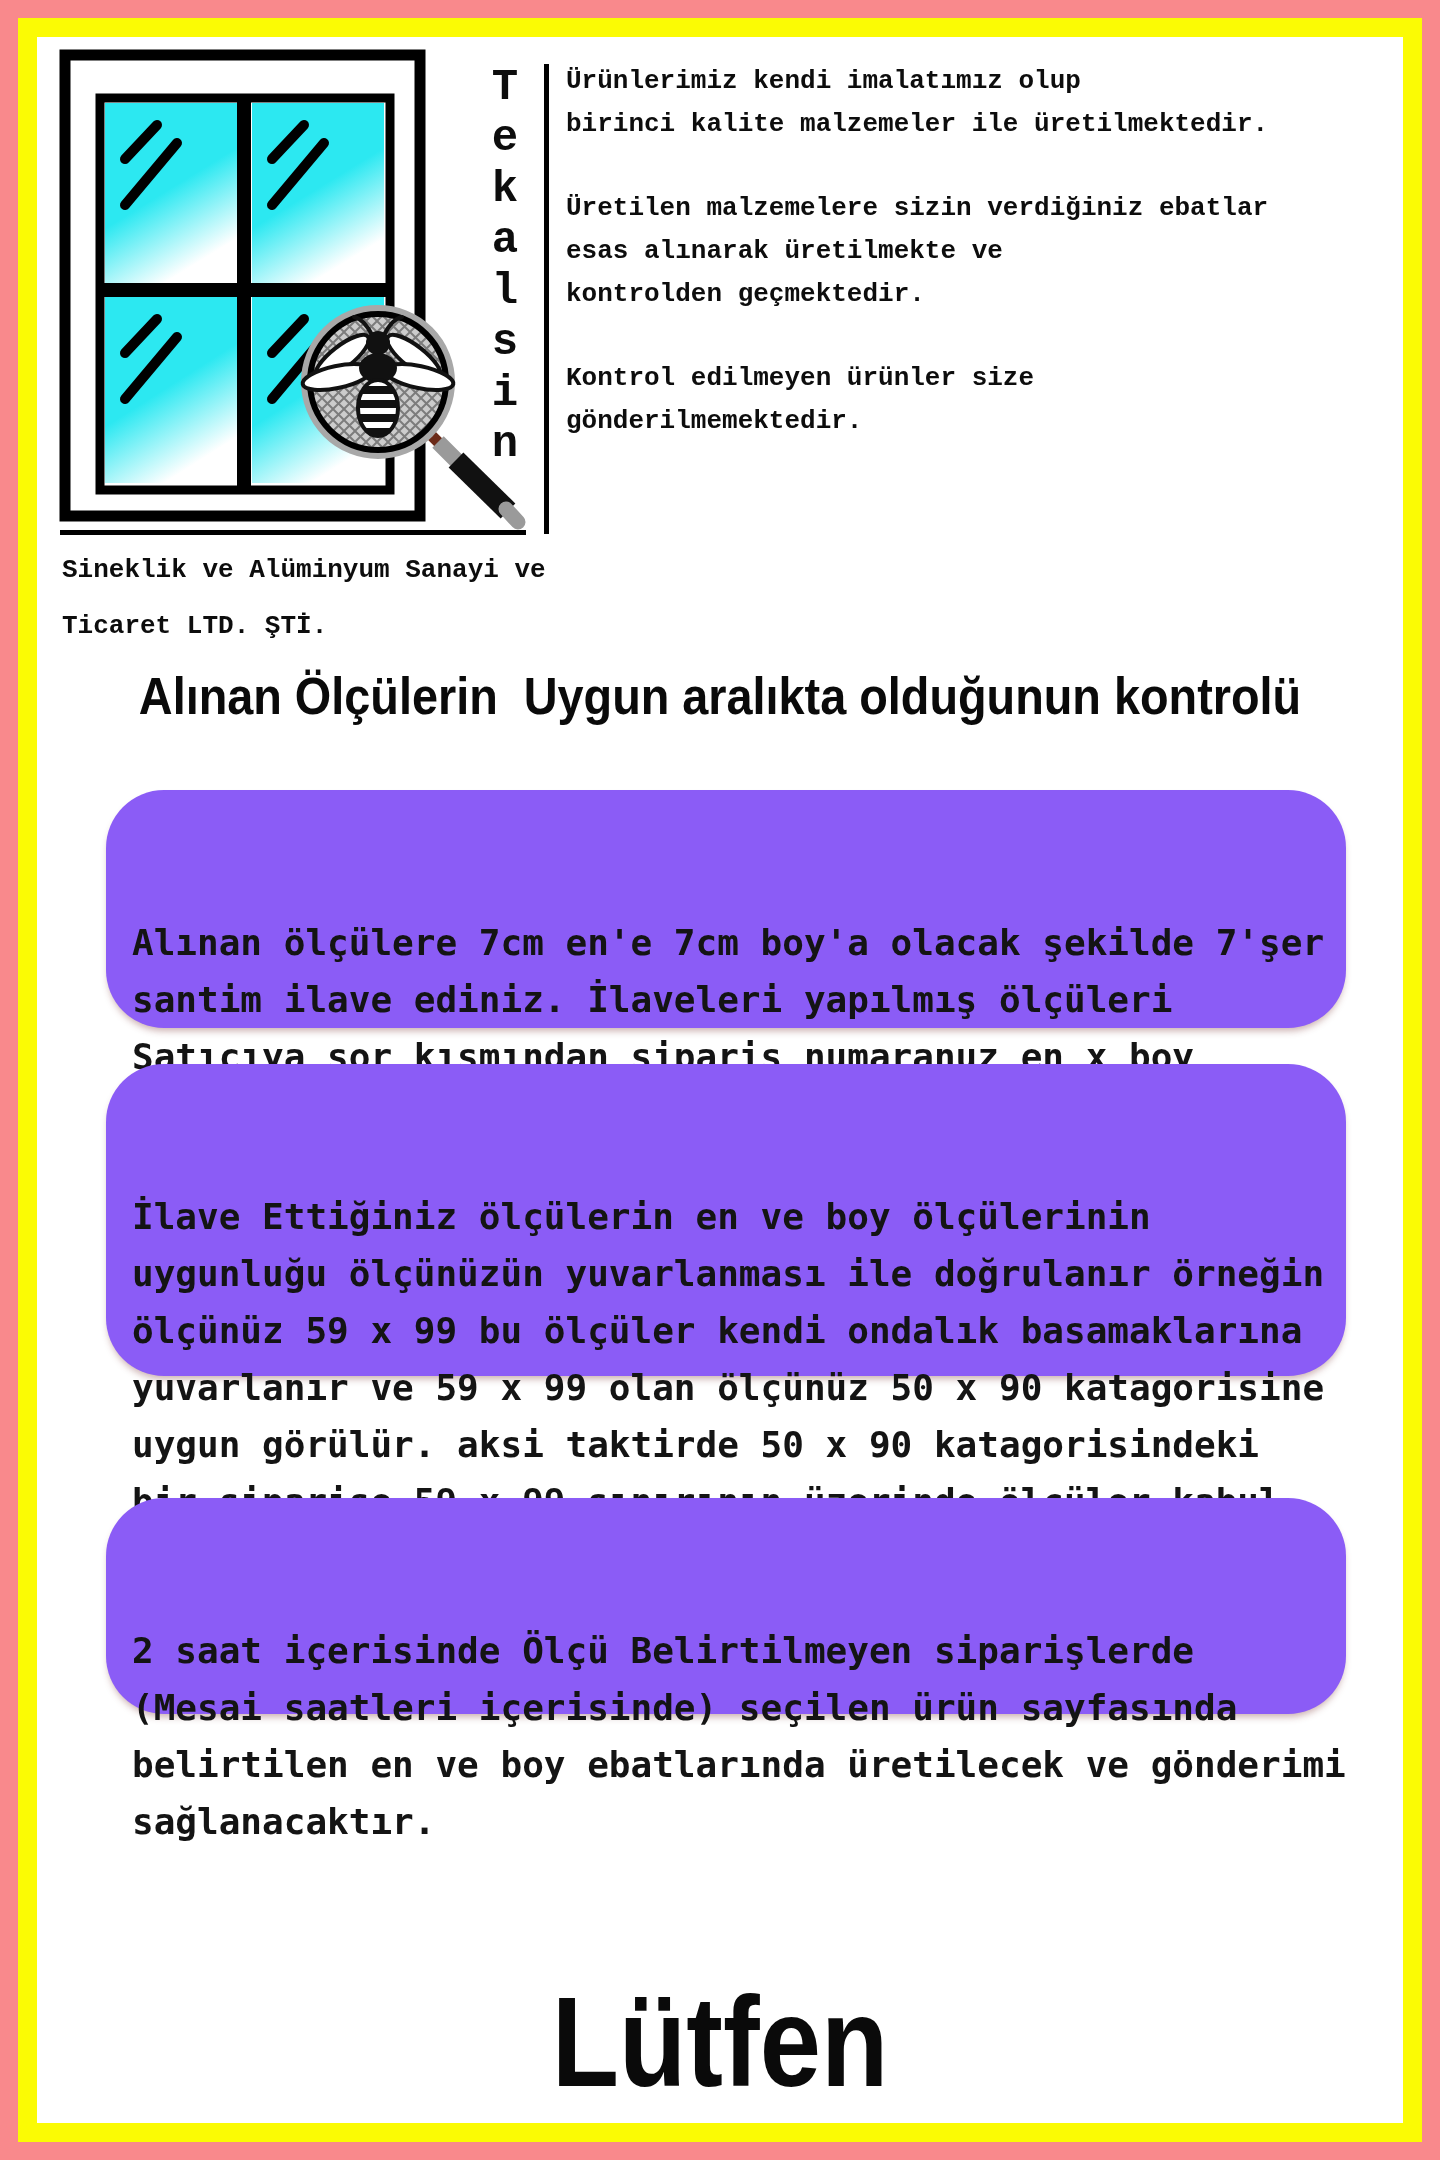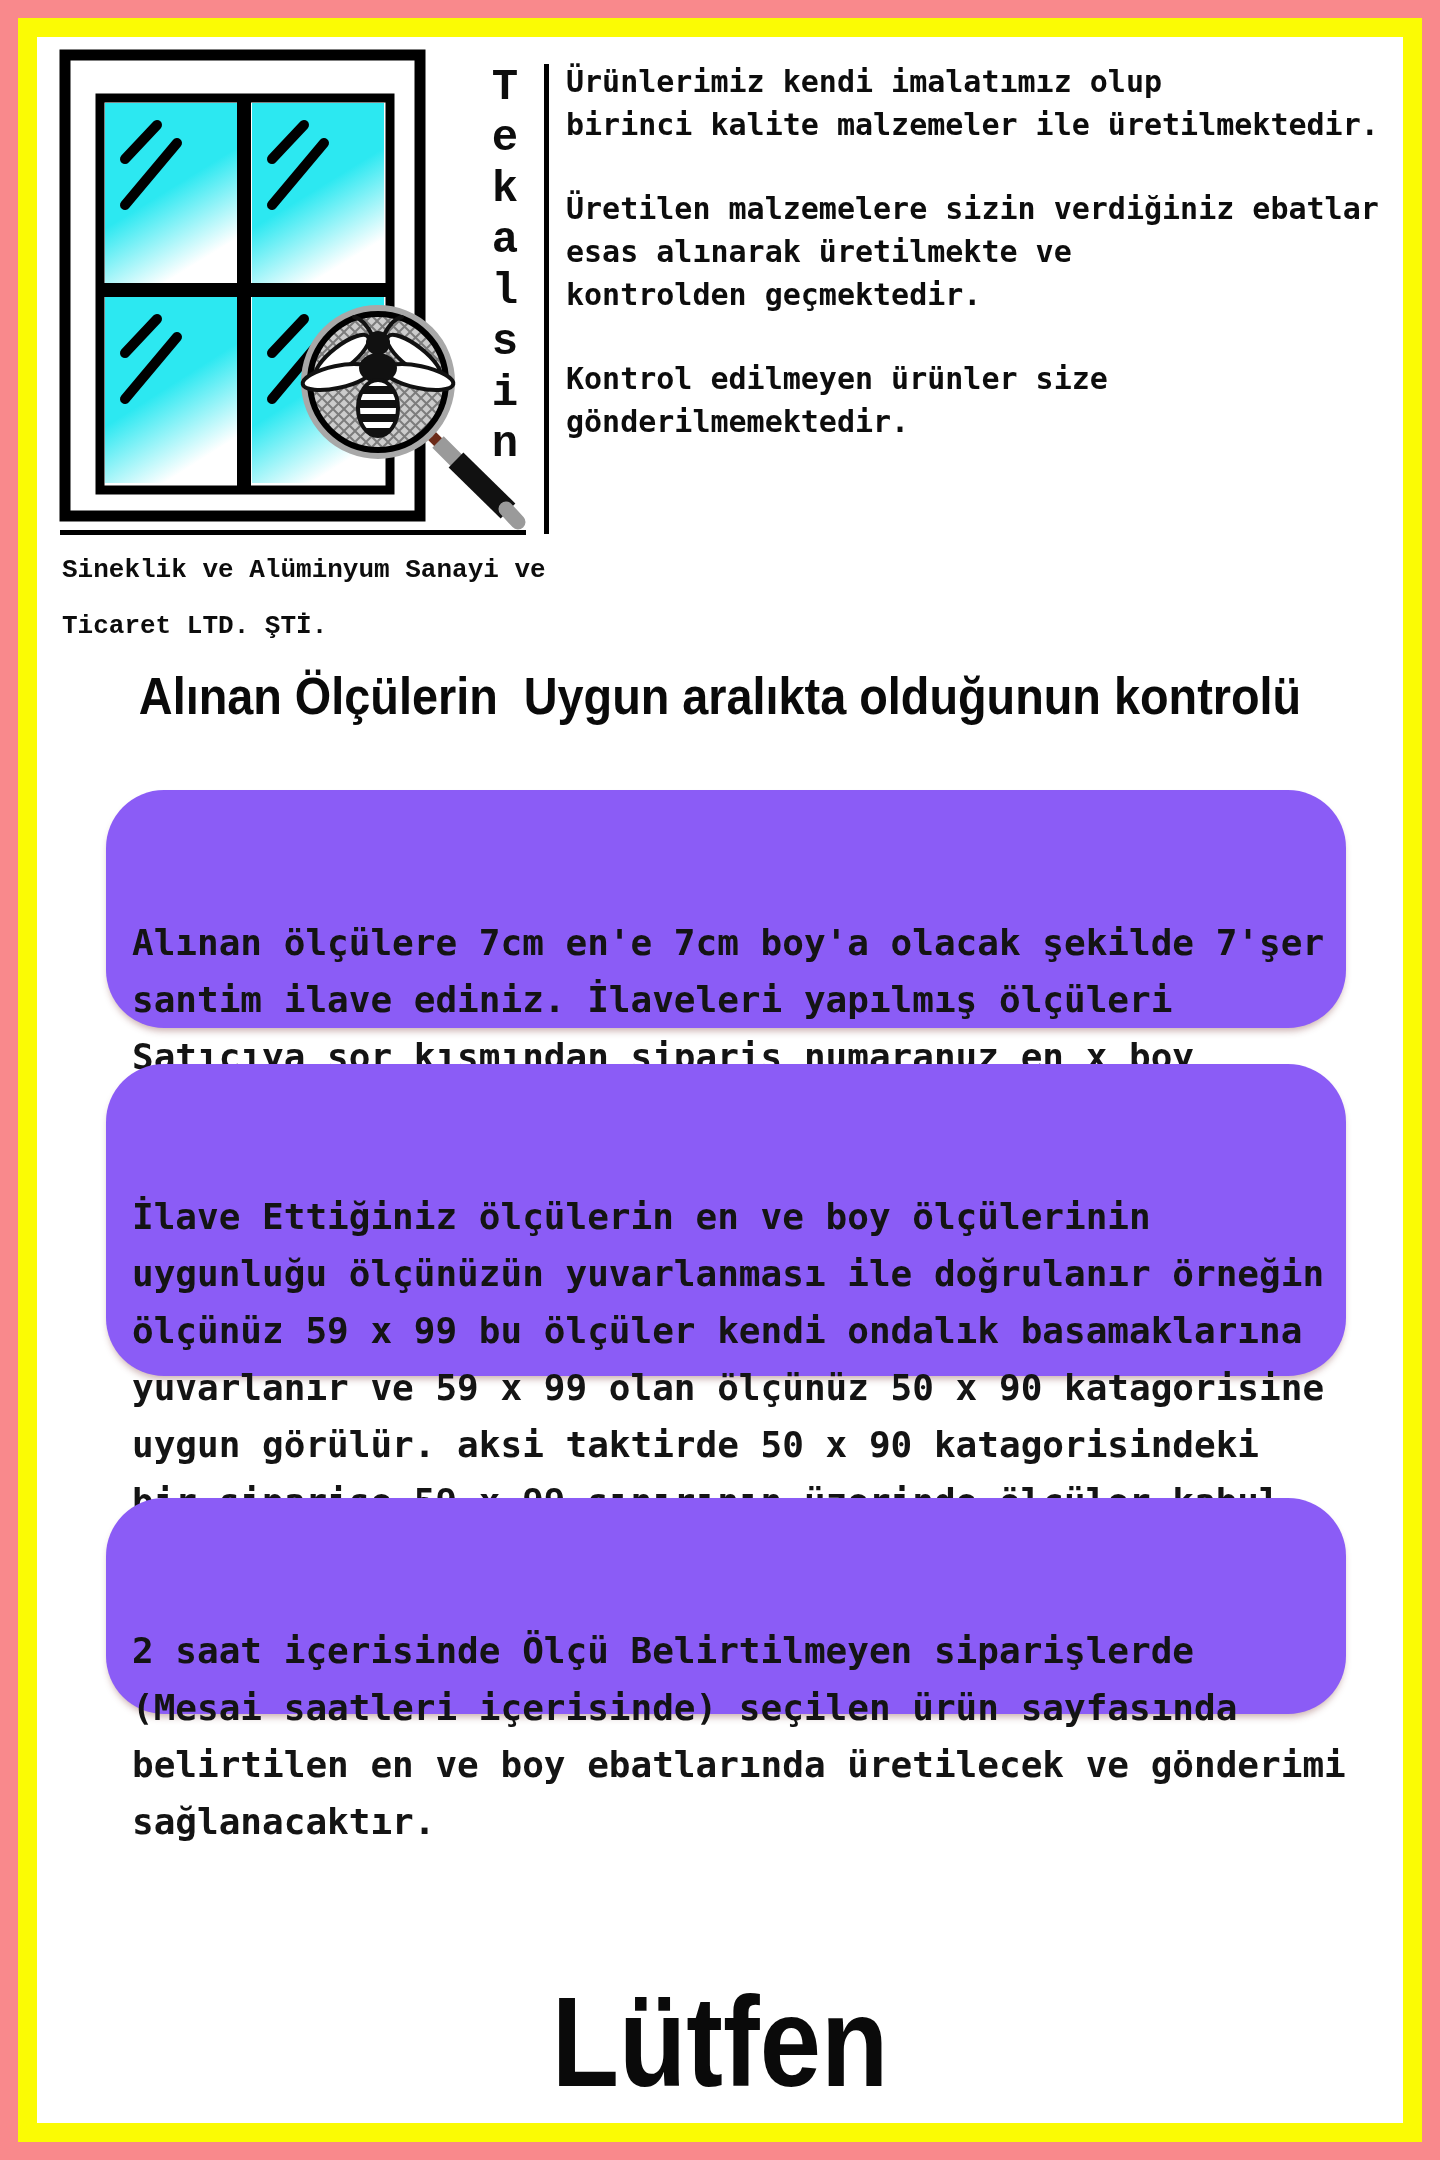--- a/index.html
+++ b/index.html
@@ -15,21 +15,21 @@
         font-family:"Liberation Mono",monospace;font-weight:bold;font-size:44px;
         line-height:51px;text-align:center;white-space:pre;}
   .v-divider{position:absolute;left:544px;top:64px;width:5px;height:470px;background:#000;}
   .company-rule{position:absolute;left:60px;top:530px;width:466px;height:5px;background:#000;}
   .company-name{position:absolute;left:62px;top:542px;
         font-family:"Liberation Mono",monospace;font-weight:bold;font-size:26px;
         line-height:56px;white-space:pre;}
 
   
   .intro{position:absolute;left:566px;top:60px;width:845px;
-        font-weight:bold;font-size:30px;line-height:43px;}
+        font-weight:bold;font-size:26px;line-height:43px;font-family:Liberation Mono, monospace;}
   .intro .para{white-space:pre;margin:0 0 41px 0;}
 
   
   .heading{position:absolute;left:37px;right:37px;top:664px;text-align:center;
         font-family:"Liberation Sans",sans-serif;font-weight:bold;font-size:52px;
         line-height:64px;white-space:pre;transform:scaleX(0.9);color:#0a0a0a;}
 
   
   .note{position:absolute;left:106px;width:1240px;background:#8b5cf6;border-radius:58px;
         font-weight:bold;font-size:36px;line-height:57px;white-space:pre;color:#141414;

